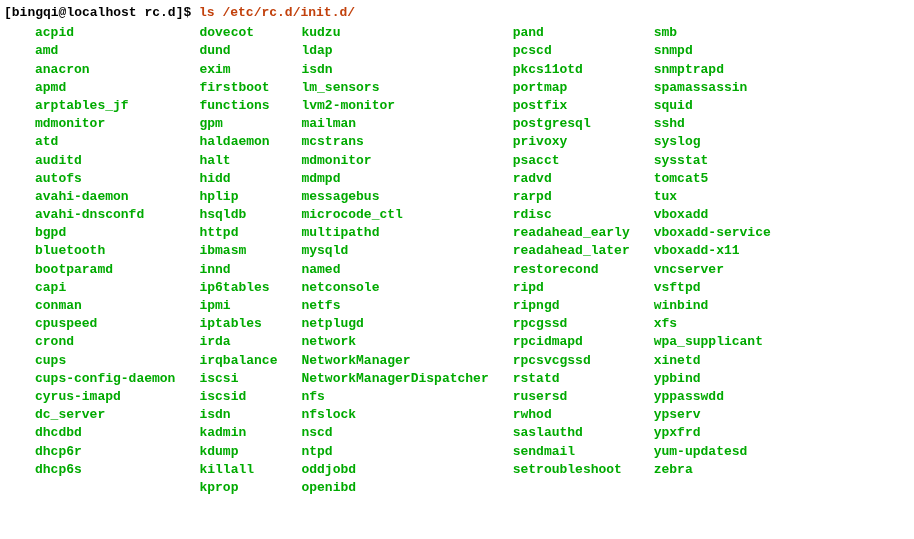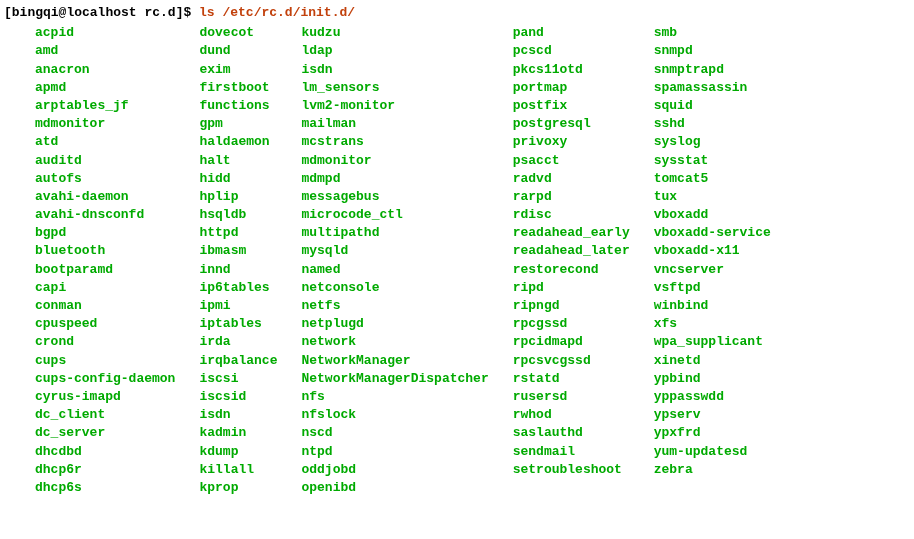--- a/index.html
+++ b/index.html
@@ -64,21 +64,20 @@
         <span class="file-entry">bgpd</span>
         <span class="file-entry">bluetooth</span>
         <span class="file-entry">bootparamd</span>
         <span class="file-entry">capi</span>
         <span class="file-entry">conman</span>
         <span class="file-entry">cpuspeed</span>
         <span class="file-entry">crond</span>
         <span class="file-entry">cups</span>
         <span class="file-entry">cups-config-daemon</span>
         <span class="file-entry">cyrus-imapd</span>
-        <span class="file-entry">dc_client</span>
         <span class="file-entry">dc_server</span>
         <span class="file-entry">dhcdbd</span>
         <span class="file-entry">dhcp6r</span>
         <span class="file-entry">dhcp6s</span>
       </div>
       <div class="column">
         <span class="file-entry">dovecot</span>
         <span class="file-entry">dund</span>
         <span class="file-entry">exim</span>
         <span class="file-entry">firstboot</span>

